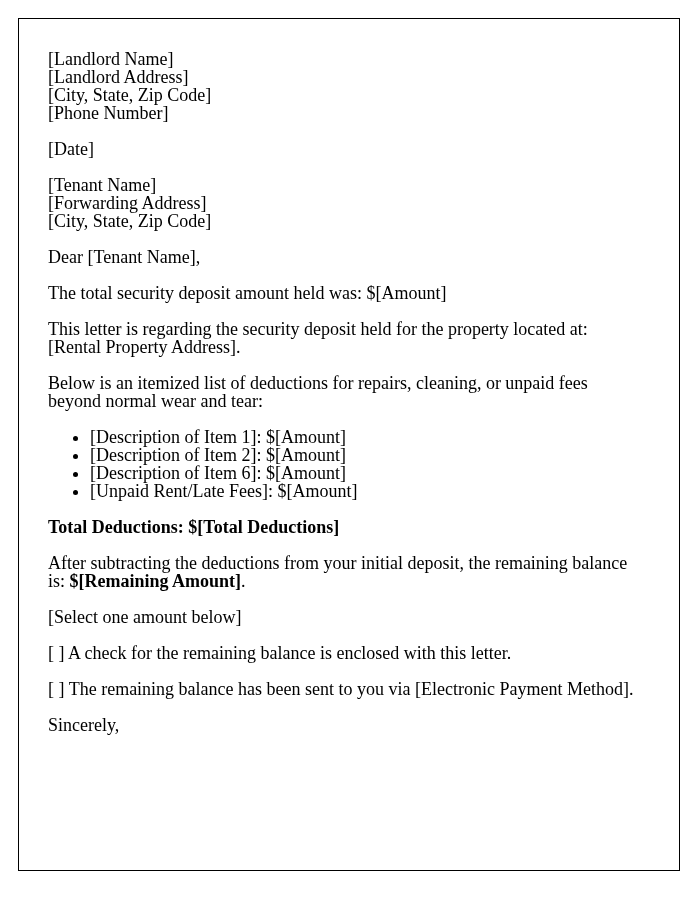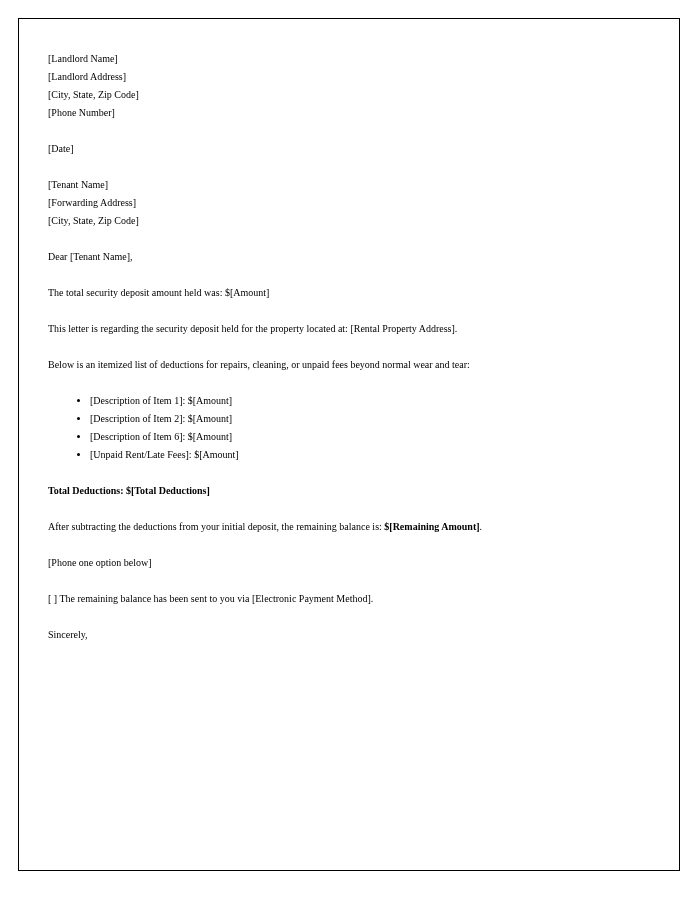--- a/index.html
+++ b/index.html
@@ -20,21 +20,21 @@
       left: 18px;
       width: 662px;
       height: 853px;
       border: 1px solid #000000;
       box-sizing: border-box;
       background: #ffffff;
       overflow: hidden;
     }
     .letter {
       padding: 31px 42px 0 29px;
-      font-size: 10px;
+      font-size: 18px;
       line-height: 18px;
     }
     .letter p {
       margin: 0 0 18px 0;
     }
     .addr-block {
       margin: 0 0 18px 0;
     }
     .addr-block div {
       line-height: 18px;
@@ -85,22 +85,23 @@
       <li>[Description of Item 1]: $[Amount]</li>
       <li>[Description of Item 2]: $[Amount]</li>
       <li>[Description of Item 6]: $[Amount]</li>
       <li>[Unpaid Rent/Late Fees]: $[Amount]</li>
     </ul>
 
     <p class="bold">Total Deductions: $[Total Deductions]</p>
 
     <p><span>After subtracting the deductions from your initial deposit, the remaining balance is: </span><span class="bold">$[Remaining Amount]</span><span>.</span></p>
 
-    <p>[Phone one option below]</p>
+    <p>[Select one amount below]</p>
 
+    <p>[ ] A check for the remaining balance is enclosed with this letter.</p>
 
     <p>[ ] The remaining balance has been sent to you via [Electronic Payment Method].</p>
 
 
     <p>Sincerely,</p>
 
   </div>
 </div>
 
 </body></html>

